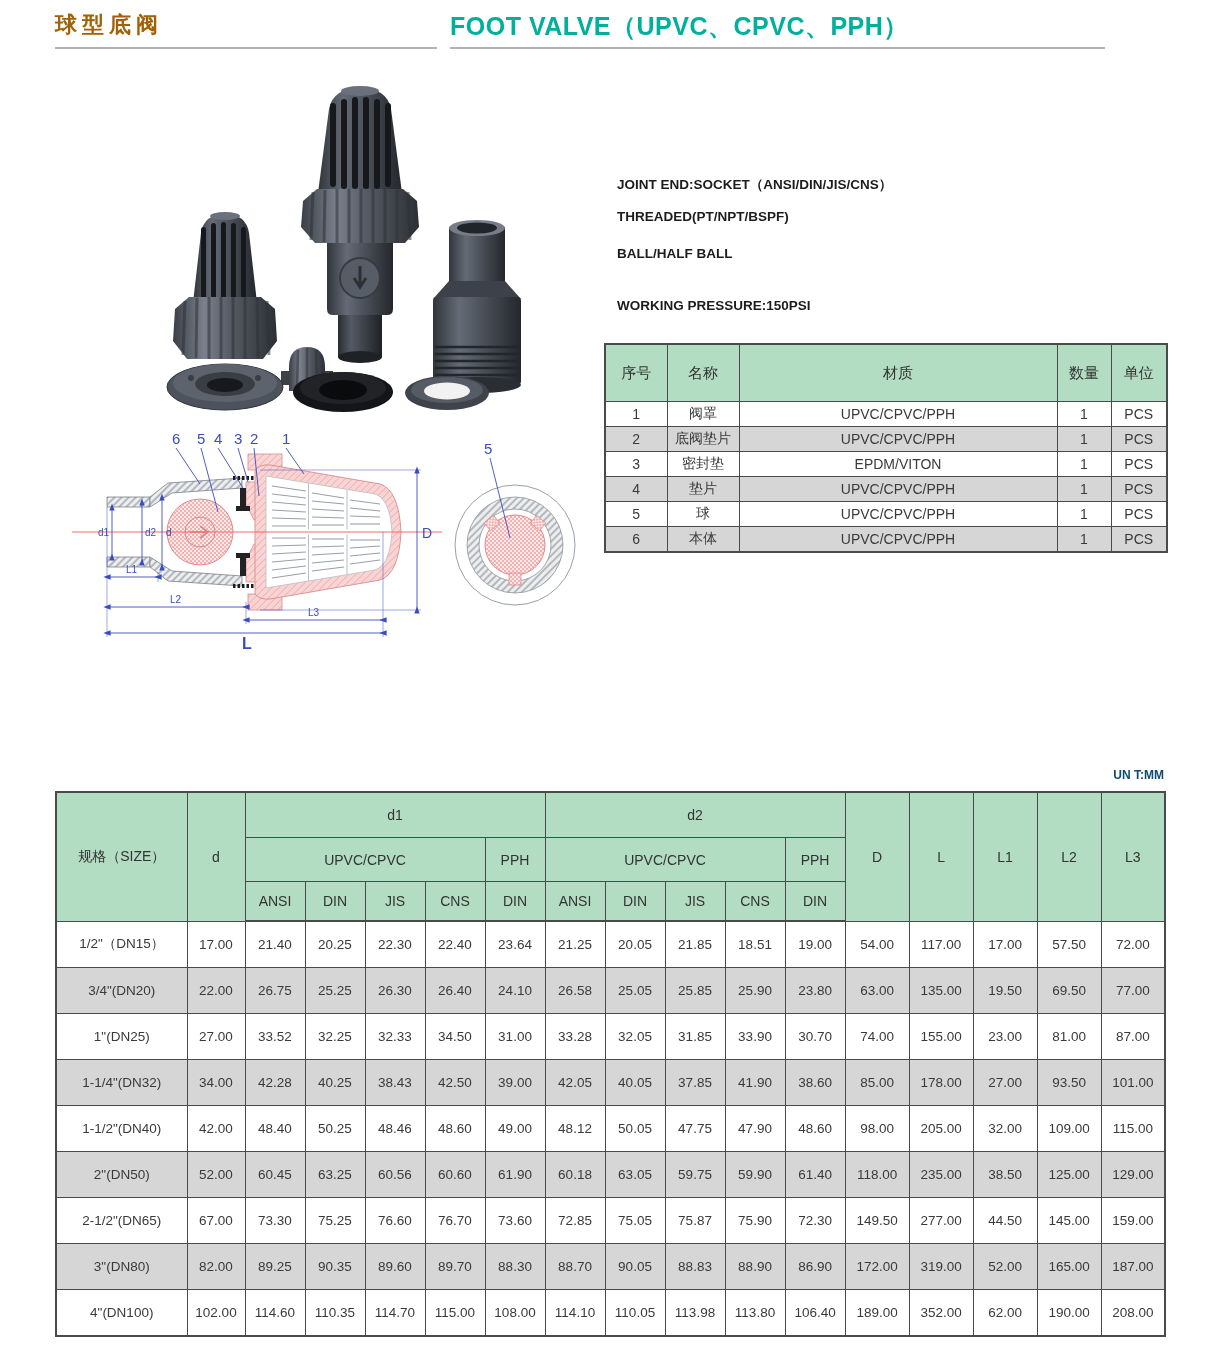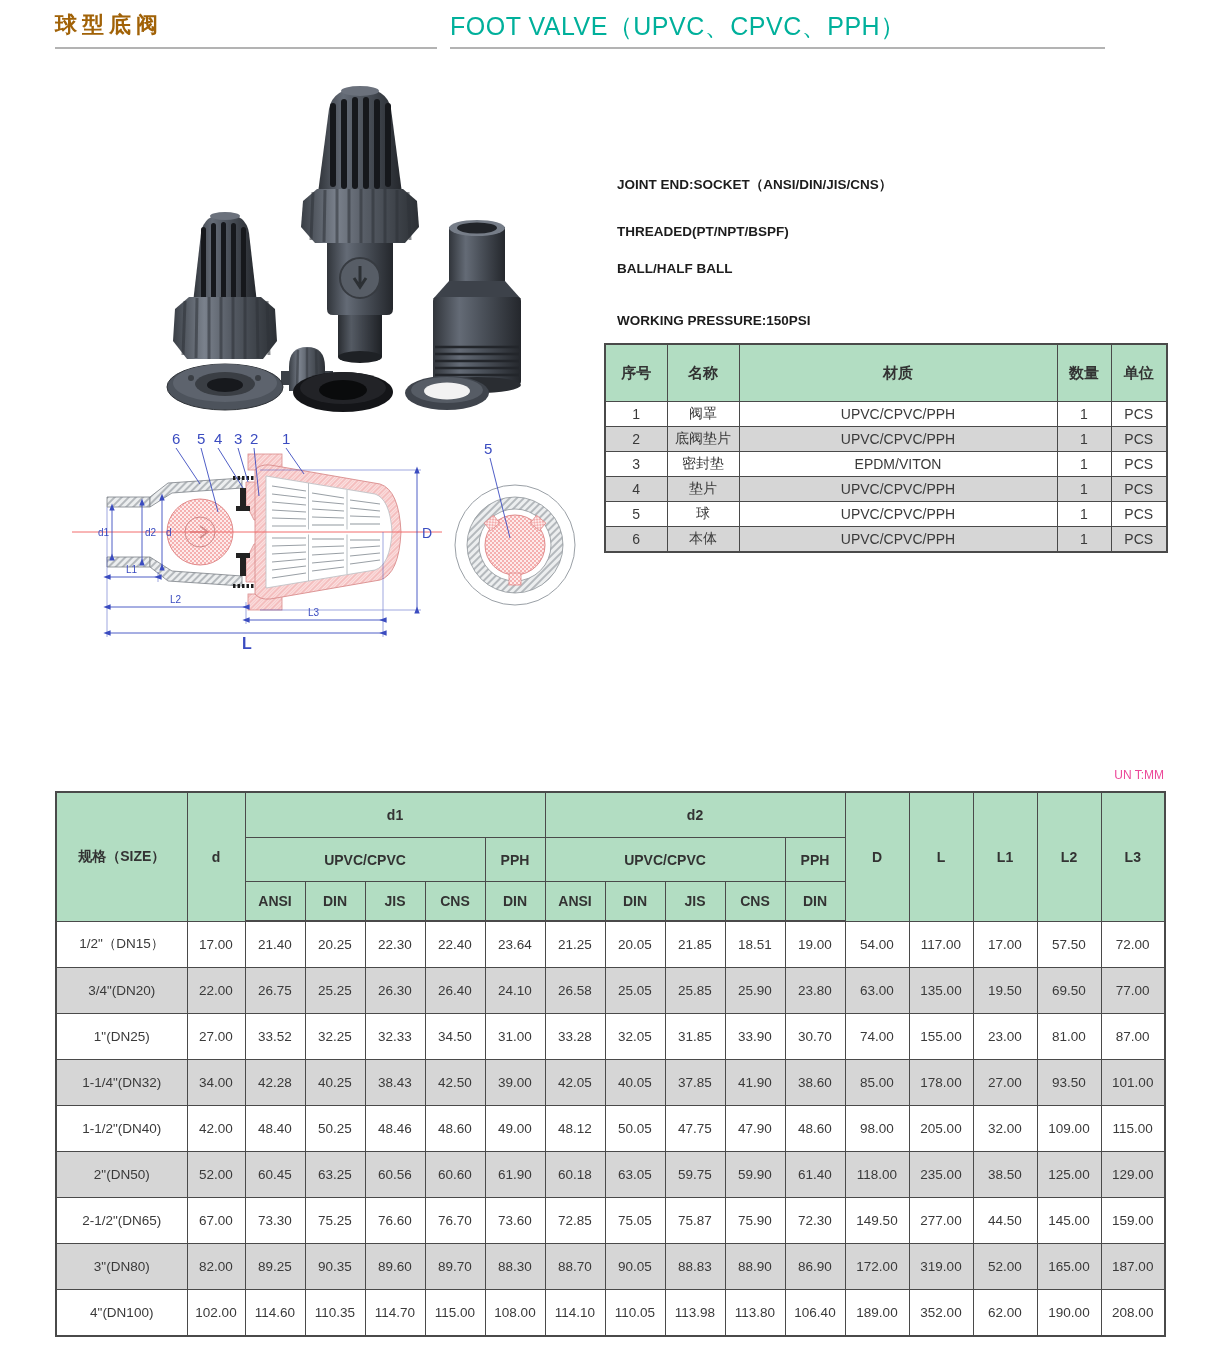--- a/index.html
+++ b/index.html
@@ -8,55 +8,55 @@
     font-family:"Liberation Sans", sans-serif; color:#3a3a3a; overflow:hidden;
   }
   .abs { position:absolute; }
 
   
   .title-zh {
     left:55px; top:10px; font-size:22px; font-weight:700; color:#a16207;
     letter-spacing:5px;
   }
   .title-en {
-    left:450px; top:10px; font-size:25px; font-weight:400; color:#00b09b;
+    left:450px; top:10px; font-size:25px; font-weight:700; color:#00b09b;
     letter-spacing:0.5px;
   }
   .rule { height:2px; background:#b3b3b3; top:47px; }
   .rule-left  { left:55px;  width:382px; }
   .rule-right { left:450px; width:655px; }
 
   
   .spec-list { left:617px; top:176px; }
   .spec-line {
     font-size:13.5px; font-weight:700; color:#1c1c1c; line-height:18px;
   }
-  .spec-line:nth-child(1) { margin-bottom:29px; }
+  .spec-line:nth-child(1) { margin-bottom:14px; }
   .spec-line:nth-child(2) { margin-bottom:19px; }
   .spec-line:nth-child(3) { margin-bottom:34px; }
 
   
   table { border-collapse:collapse; table-layout:fixed; }
   th, td {
     border:1.5px solid #4a4a4a; text-align:center; vertical-align:middle;
     padding:0; overflow:hidden; white-space:nowrap;
   }
-  thead th { background:#b2ddc2; font-weight:700; }
+  thead th { background:#b2ddc2; font-weight:400; }
   tr.striped td { background:#d6d6d6; }
   td { background:#ffffff; }
 
   
   .parts-table-wrap { left:604px; top:343px; }
   .parts-table { width:562px; border:2.5px solid #4a4a4a; }
   .parts-table thead th { height:56px; font-size:15px; color:#333; }
   .parts-table td { height:24px; font-size:14px; }
 
   
   .unit-note {
-    top:768px; right:56px; font-size:12px; font-weight:400; color:#ec4899;
+    top:768px; right:56px; font-size:12px; font-weight:700; color:#0c4a6e;
   }
   .dim-table-wrap { left:55px; top:791px; }
   .dim-table { width:1110px; border:2.5px solid #4a4a4a; }
   .dim-table thead th { font-size:14px; color:#333; }
   .dim-table thead tr:nth-child(1) th { height:44px; }
   .dim-table thead tr:nth-child(2) th { height:43px; }
   .dim-table thead tr:nth-child(3) th { height:38px; }
   .dim-table thead tr:nth-child(3) th { border-bottom:2.5px solid #4a4a4a; }
   .dim-table td { height:45px; font-size:13.5px; }
   .dim-table td:first-child { font-size:13.5px; }

